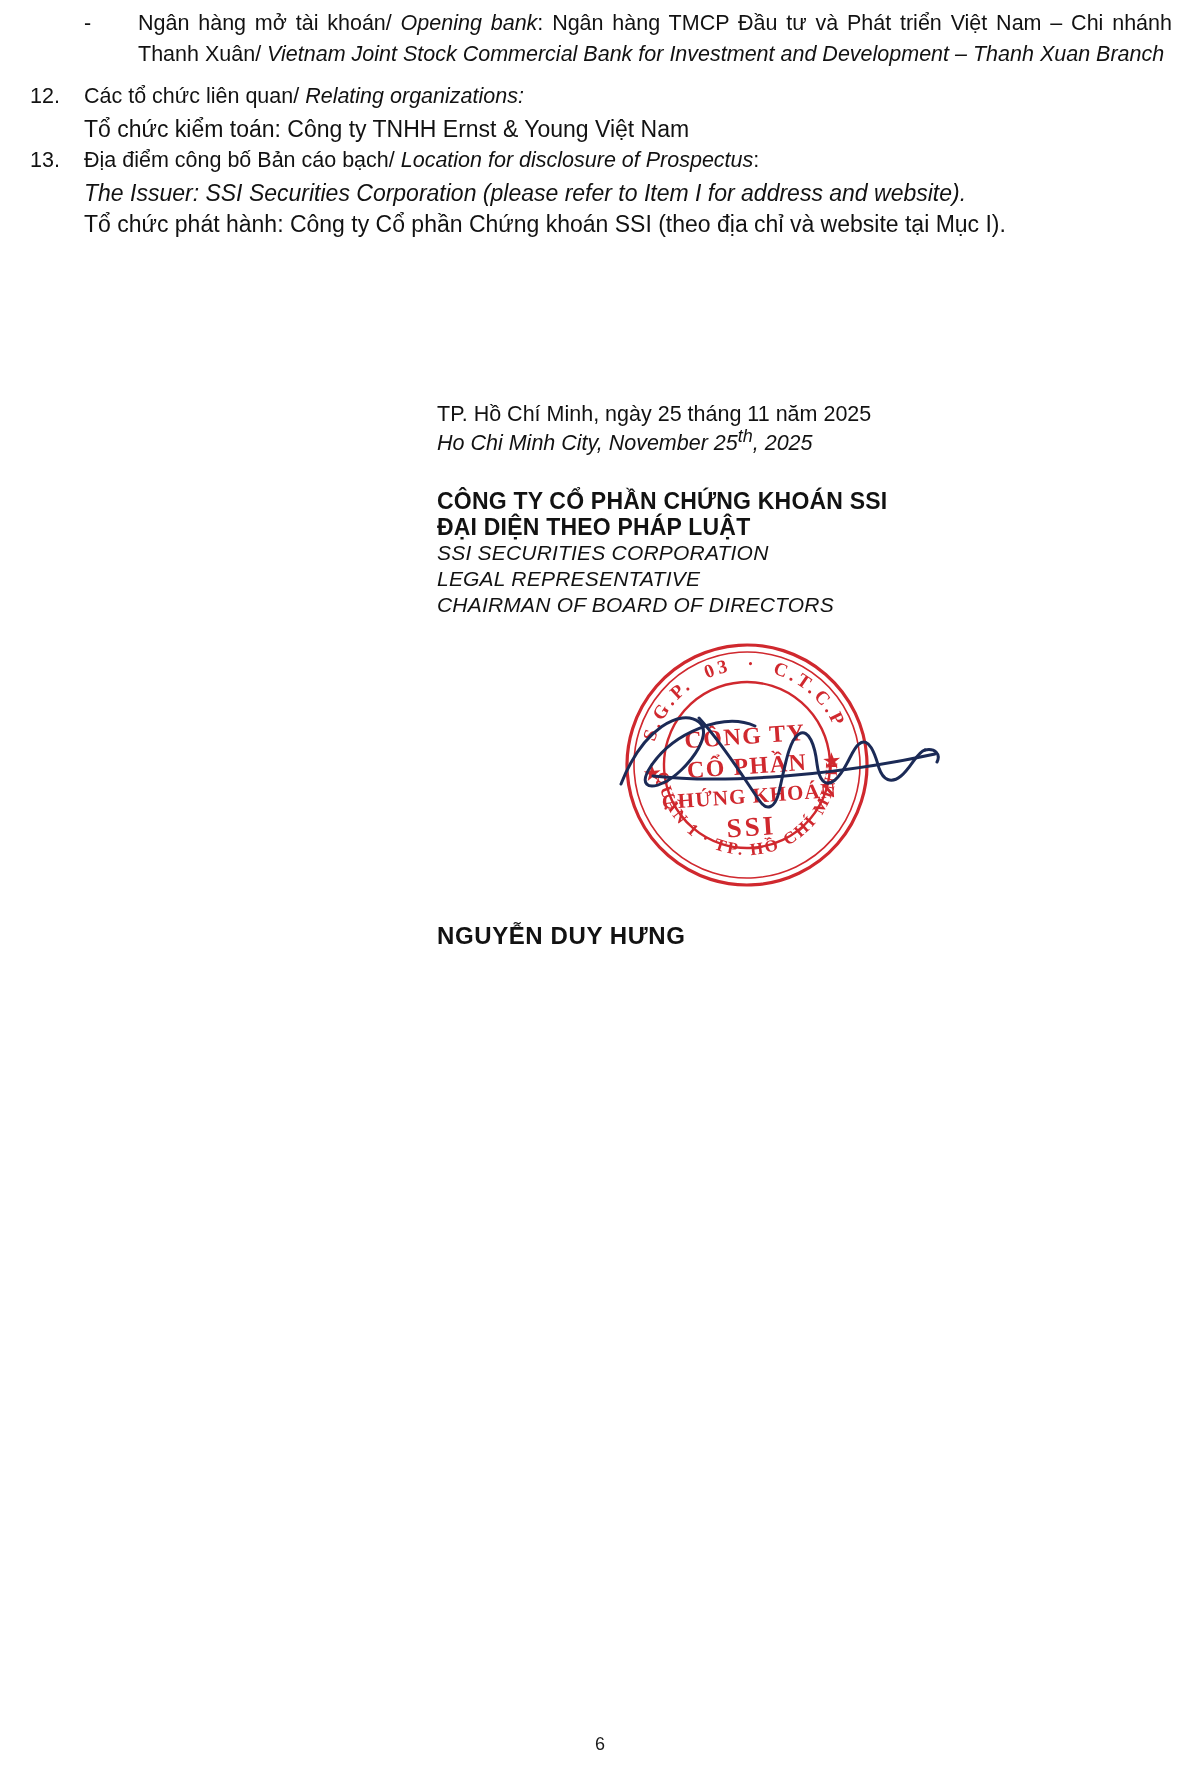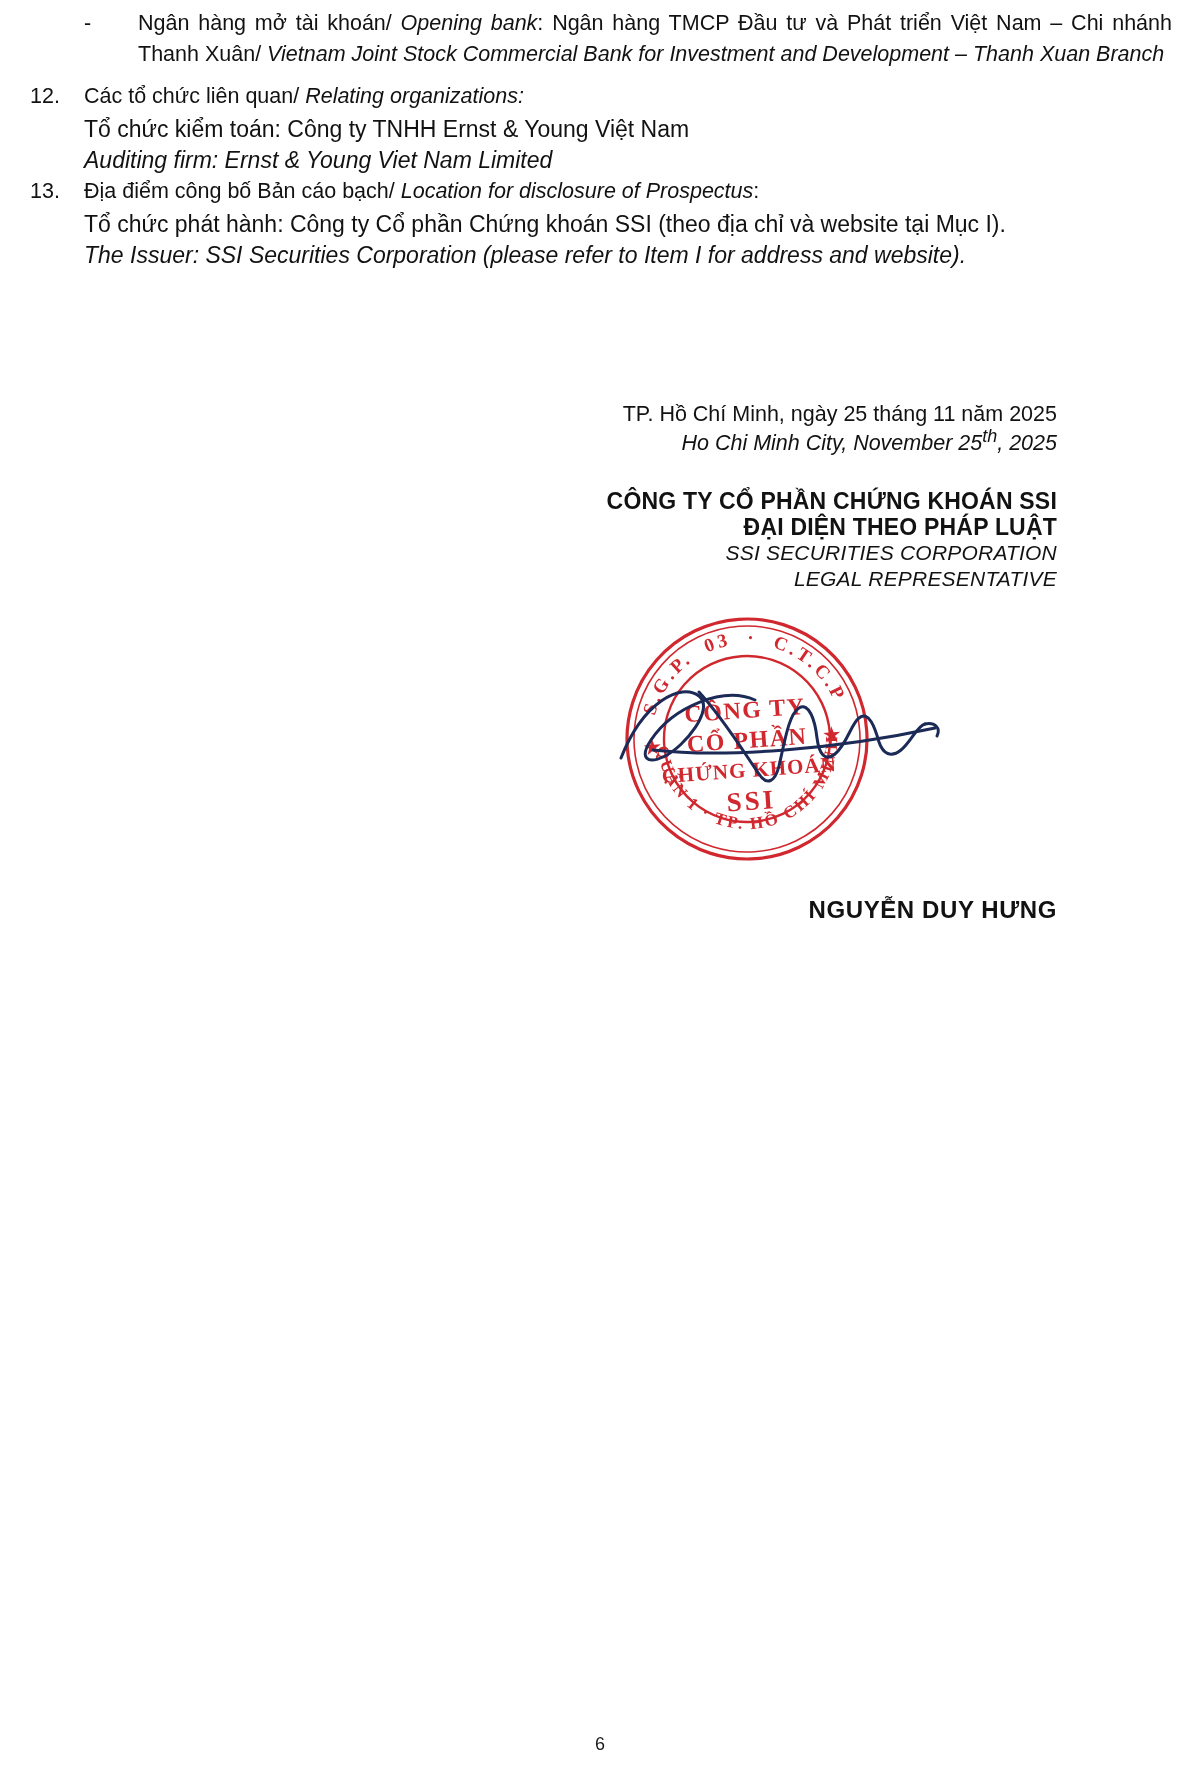--- a/index.html
+++ b/index.html
@@ -73,21 +73,21 @@
     position: absolute;
     top: 392px;
     left: 0;
     width: 1150px;
     text-align: center;
   }
   .sign-inner {
     display: inline-block;
     width: 620px;
     margin-left: 300px;
-    text-align: right;
+    text-align: left;
   }
   .date-vi {
     font-size: 21.5px;
     line-height: 29px;
     white-space: nowrap;
   }
   .date-en {
     font-size: 21.5px;
     line-height: 29px;
     font-style: italic;
@@ -170,40 +170,40 @@
       <div class="body-text"><span>Ngân hàng mở tài khoán/ </span><span class="it">Opening bank</span><span>: Ngân hàng TMCP Đầu tư và Phát triển Việt Nam – Chi nhánh Thanh Xuân/ </span><span class="it">Vietnam Joint Stock Commercial Bank for Investment and Development – Thanh Xuan Branch</span></div>
     </div>
 
     <div class="para-gap"></div>
 
     <div class="row">
       <div class="marker">12.</div>
       <div class="body-text nojust"><span>Các tổ chức liên quan/ </span><span class="it">Relating organizations:</span></div>
     </div>
     <div class="sub">Tổ chức kiểm toán: Công ty TNHH Ernst &amp; Young Việt Nam</div>
-    <div class="sub it">Auditing firm: Ernst &amp; Young Viet Nam Limited</div>
 
     <div class="row">
       <div class="marker">13.</div>
       <div class="body-text nojust"><span>Địa điểm công bố Bản cáo bạch/ </span><span class="it">Location for disclosure of Prospectus</span><span>:</span></div>
     </div>
+    <div class="sub it">The Issuer: SSI Securities Corporation (please refer to Item I for address and website).</div>
     <div class="sub">Tổ chức phát hành: Công ty Cổ phần Chứng khoán SSI (theo địa chỉ và website tại Mục I).</div>
-    <div class="sub it">The Issuer: SSI Securities Corporation (please refer to Item I for address and website).</div>
 
     <div class="sign-area">
       <div class="sign-inner">
 
         <div class="date-vi">TP. Hồ Chí Minh, ngày 25 tháng 11 năm 2025</div>
         <div class="date-en"><span>Ho Chi Minh City, November 25</span><sup>th</sup><span>, 2025</span></div>
 
         <div class="org-block">
           <div class="org-line-bd">CÔNG TY CỔ PHẦN CHỨNG KHOÁN SSI</div>
           <div class="org-line-bd">ĐẠI DIỆN THEO PHÁP LUẬT</div>
           <div class="org-line-it">SSI SECURITIES CORPORATION</div>
           <div class="org-line-it">LEGAL REPRESENTATIVE</div>
+          <div class="org-line-it">CHAIRMAN OF BOARD OF DIRECTORS</div>
         </div>
 
         <div class="seal-wrap">
 
           <svg class="seal" viewBox="0 0 250 250" aria-hidden="true">
             <defs>
               <path id="arcTop" d="M 30,125 A 95,95 0 0 1 220,125" fill="none"></path>
               <path id="arcBottom" d="M 35,125 A 90,90 0 0 0 215,125" fill="none"></path>
             </defs>
             <circle cx="125" cy="125" r="120" fill="none" stroke="#d0282e" stroke-width="3.2"></circle>

